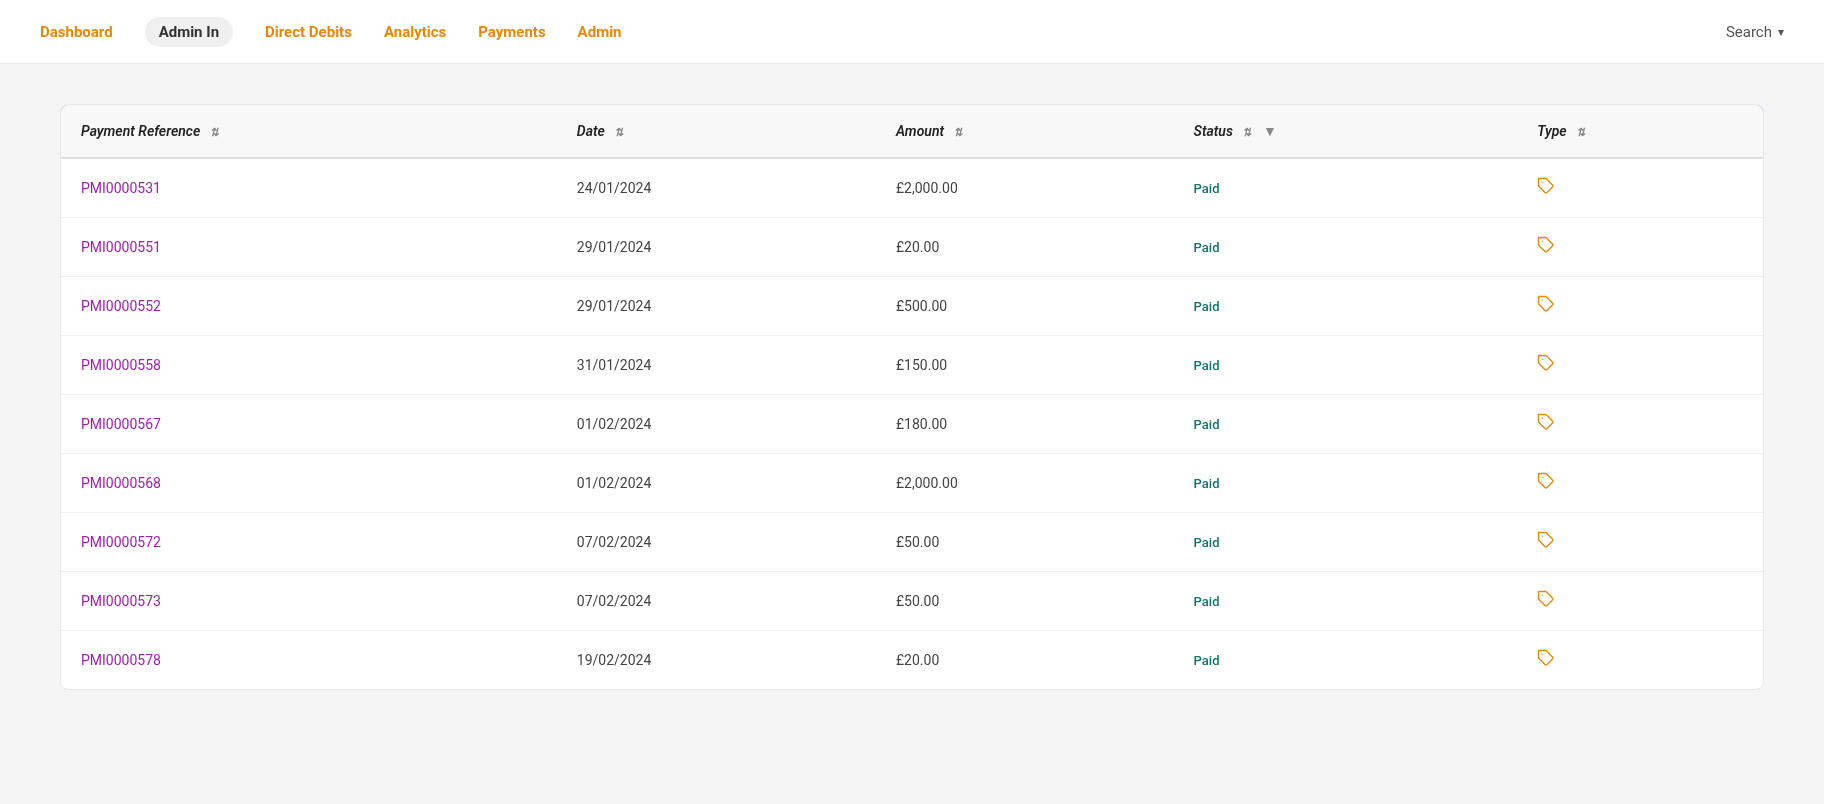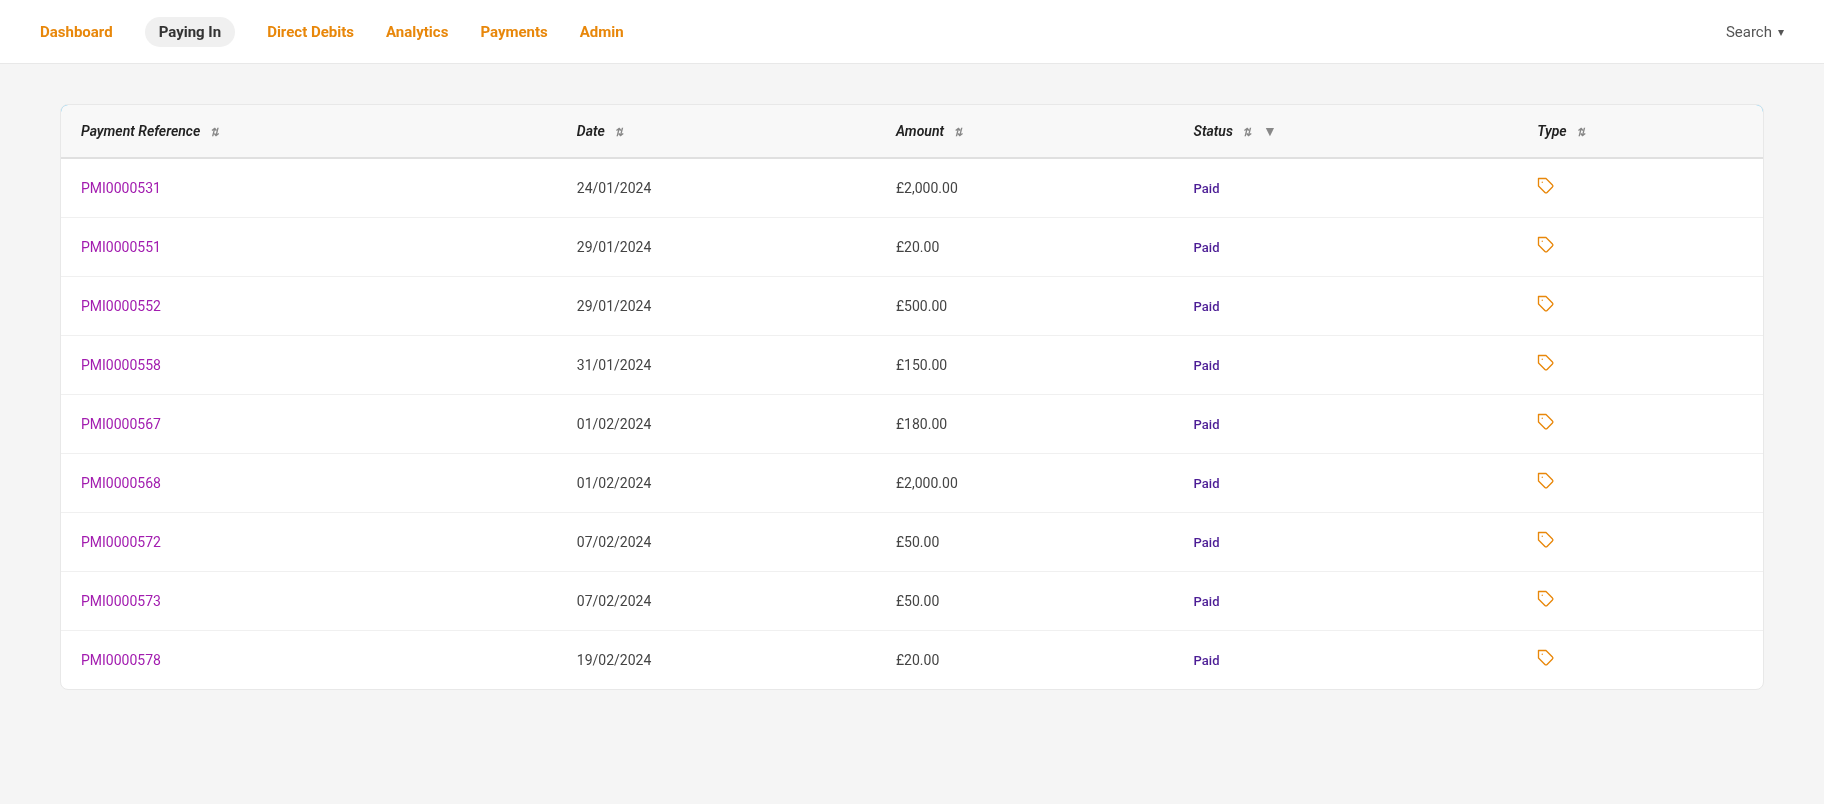--- a/index.html
+++ b/index.html
@@ -126,21 +126,21 @@
       color: #444;
     }
 
     .payment-ref-link {
       color: #a21caf;
       cursor: pointer;
       font-weight: 400;
     }
 
     .status-paid {
-      color: #4c1d95;
+      color: #0f766e;
       font-size: 13px;
       font-weight: 500;
       margin-top: 30px;
     }
 
     .type-icon {
       color: #e8870a;
       font-size: 16px;
     }
 
@@ -168,21 +168,21 @@
       z-index: 1;
       background: #f8f8f8;
     }
   </style>
 </head>
 <body>
 
 <nav class="navbar">
   <div class="nav-left">
     <a class="nav-item">Dashboard</a>
-    <a class="nav-item active">Paying In</a>
+    <a class="nav-item active">Admin In</a>
     <a class="nav-item">Direct Debits</a>
     <a class="nav-item">Analytics</a>
     <a class="nav-item">Payments</a>
     <a class="nav-item">Admin</a>
   </div>
   <div class="nav-right">
     <span class="nav-search-label">Search</span>
     <span class="nav-search-arrow">▾</span>
   </div>
 </nav>

